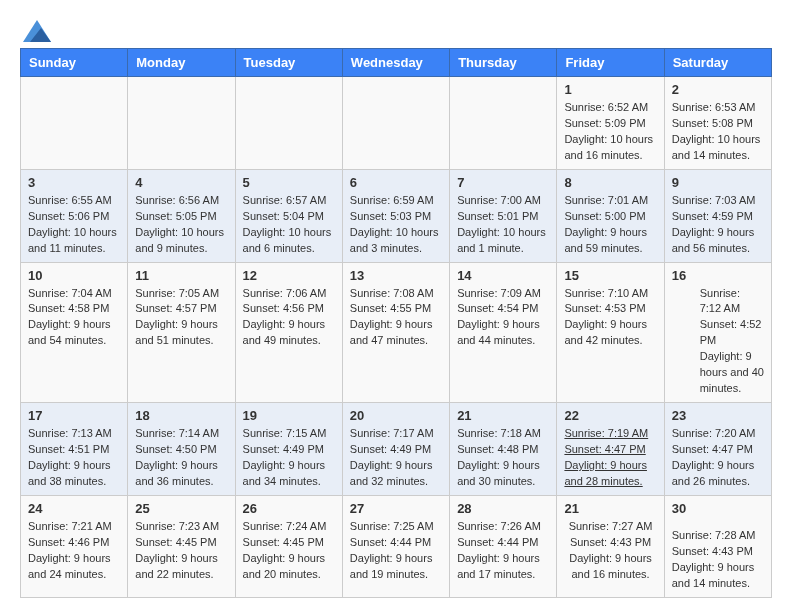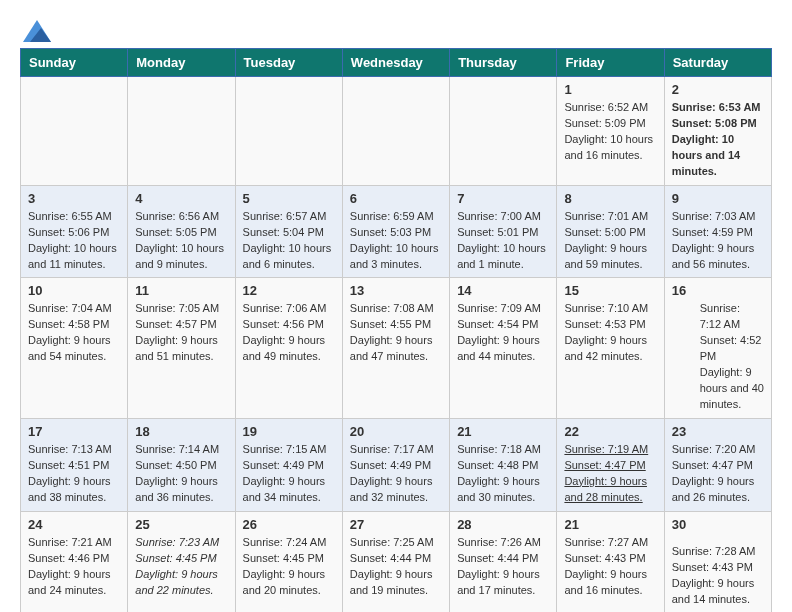--- a/index.html
+++ b/index.html
@@ -36,21 +36,21 @@
     .location-title {
       font-size: 16px;
       color: #555;
     }
     .calendar-table {
       width: 100%;
       border-collapse: collapse;
       table-layout: fixed;
     }
     .calendar-table thead tr th {
-      background-color: #0f766e;
+      background-color: #3b82f6;
       color: #fff;
       text-align: left;
       padding: 6px 8px;
       font-size: 13px;
       font-weight: bold;
       border: 1px solid #3a6aaf;
     }
     .calendar-table tbody tr td {
       border: 1px solid #ccc;
       vertical-align: top;
@@ -120,21 +120,21 @@
         <td class="empty-cell"></td>
         <td class="empty-cell"></td>
         <td>
           <span class="day-number">1</span>
           <div class="day-info" style="white-space: pre-line;">Sunrise: 6:52 AM
 Sunset: 5:09 PM
 Daylight: 10 hours and 16 minutes.</div>
         </td>
         <td>
           <span class="day-number">2</span>
-          <div class="day-info" style="white-space: pre-line; font-weight: bold;">Sunrise: 6:53 AM
+          <div class="day-info" style="white-space: pre-line;">Sunrise: 6:53 AM
 Sunset: 5:08 PM
 Daylight: 10 hours and 14 minutes.</div>
         </td>
       </tr>
       <tr>
         <td>
           <span class="day-number">3</span>
           <div class="day-info" style="white-space: pre-line;">Sunrise: 6:55 AM
 Sunset: 5:06 PM
 Daylight: 10 hours and 11 minutes.</div>
@@ -266,21 +266,21 @@
       </tr>
       <tr>
         <td>
           <span class="day-number">24</span>
           <div class="day-info" style="white-space: pre-line;">Sunrise: 7:21 AM
 Sunset: 4:46 PM
 Daylight: 9 hours and 24 minutes.</div>
         </td>
         <td>
           <span class="day-number">25</span>
-          <div class="day-info" style="white-space: pre-line; font-style: italic;">Sunrise: 7:23 AM
+          <div class="day-info" style="white-space: pre-line;">Sunrise: 7:23 AM
 Sunset: 4:45 PM
 Daylight: 9 hours and 22 minutes.</div>
         </td>
         <td>
           <span class="day-number">26</span>
           <div class="day-info" style="white-space: pre-line;">Sunrise: 7:24 AM
 Sunset: 4:45 PM
 Daylight: 9 hours and 20 minutes.</div>
         </td>
         <td>
@@ -290,21 +290,21 @@
 Daylight: 9 hours and 19 minutes.</div>
         </td>
         <td>
           <span class="day-number">28</span>
           <div class="day-info" style="white-space: pre-line;">Sunrise: 7:26 AM
 Sunset: 4:44 PM
 Daylight: 9 hours and 17 minutes.</div>
         </td>
         <td>
           <span class="day-number">21</span>
-          <div class="day-info" style="white-space: pre-line;">Sunrise: 7:27 AM
+          <div class="day-info" style="white-space: pre-line; text-align: center;">Sunrise: 7:27 AM
 Sunset: 4:43 PM
 Daylight: 9 hours and 16 minutes.</div>
         </td>
         <td>
           <span class="day-number">30</span>
           <div class="day-info" style="white-space: pre-line; margin-top: 12px;">Sunrise: 7:28 AM
 Sunset: 4:43 PM
 Daylight: 9 hours and 14 minutes.</div>
         </td>
       </tr>

